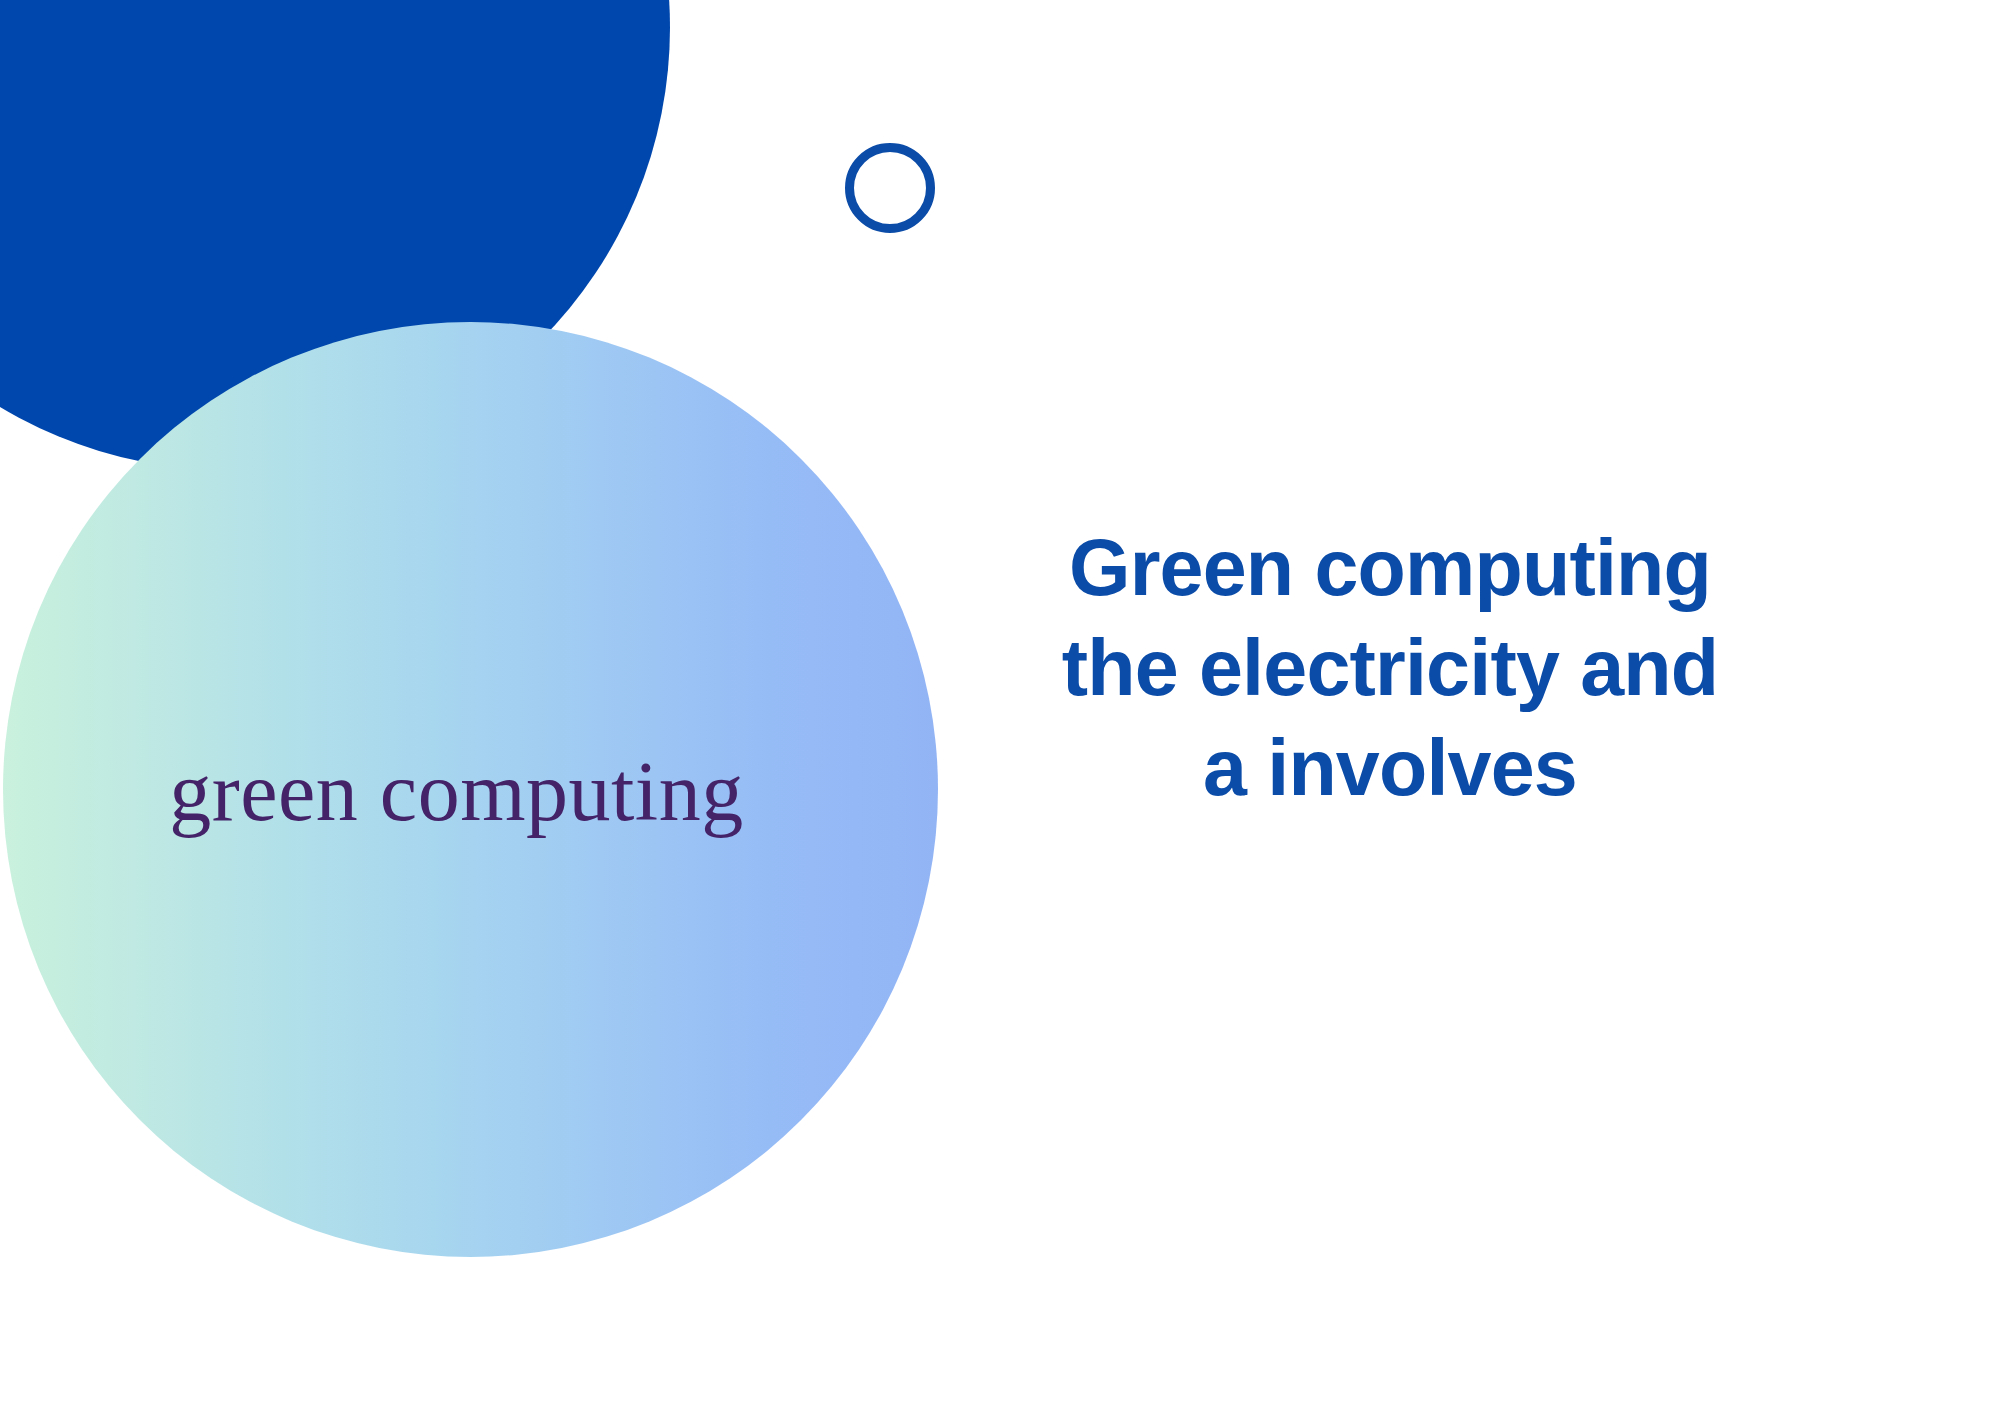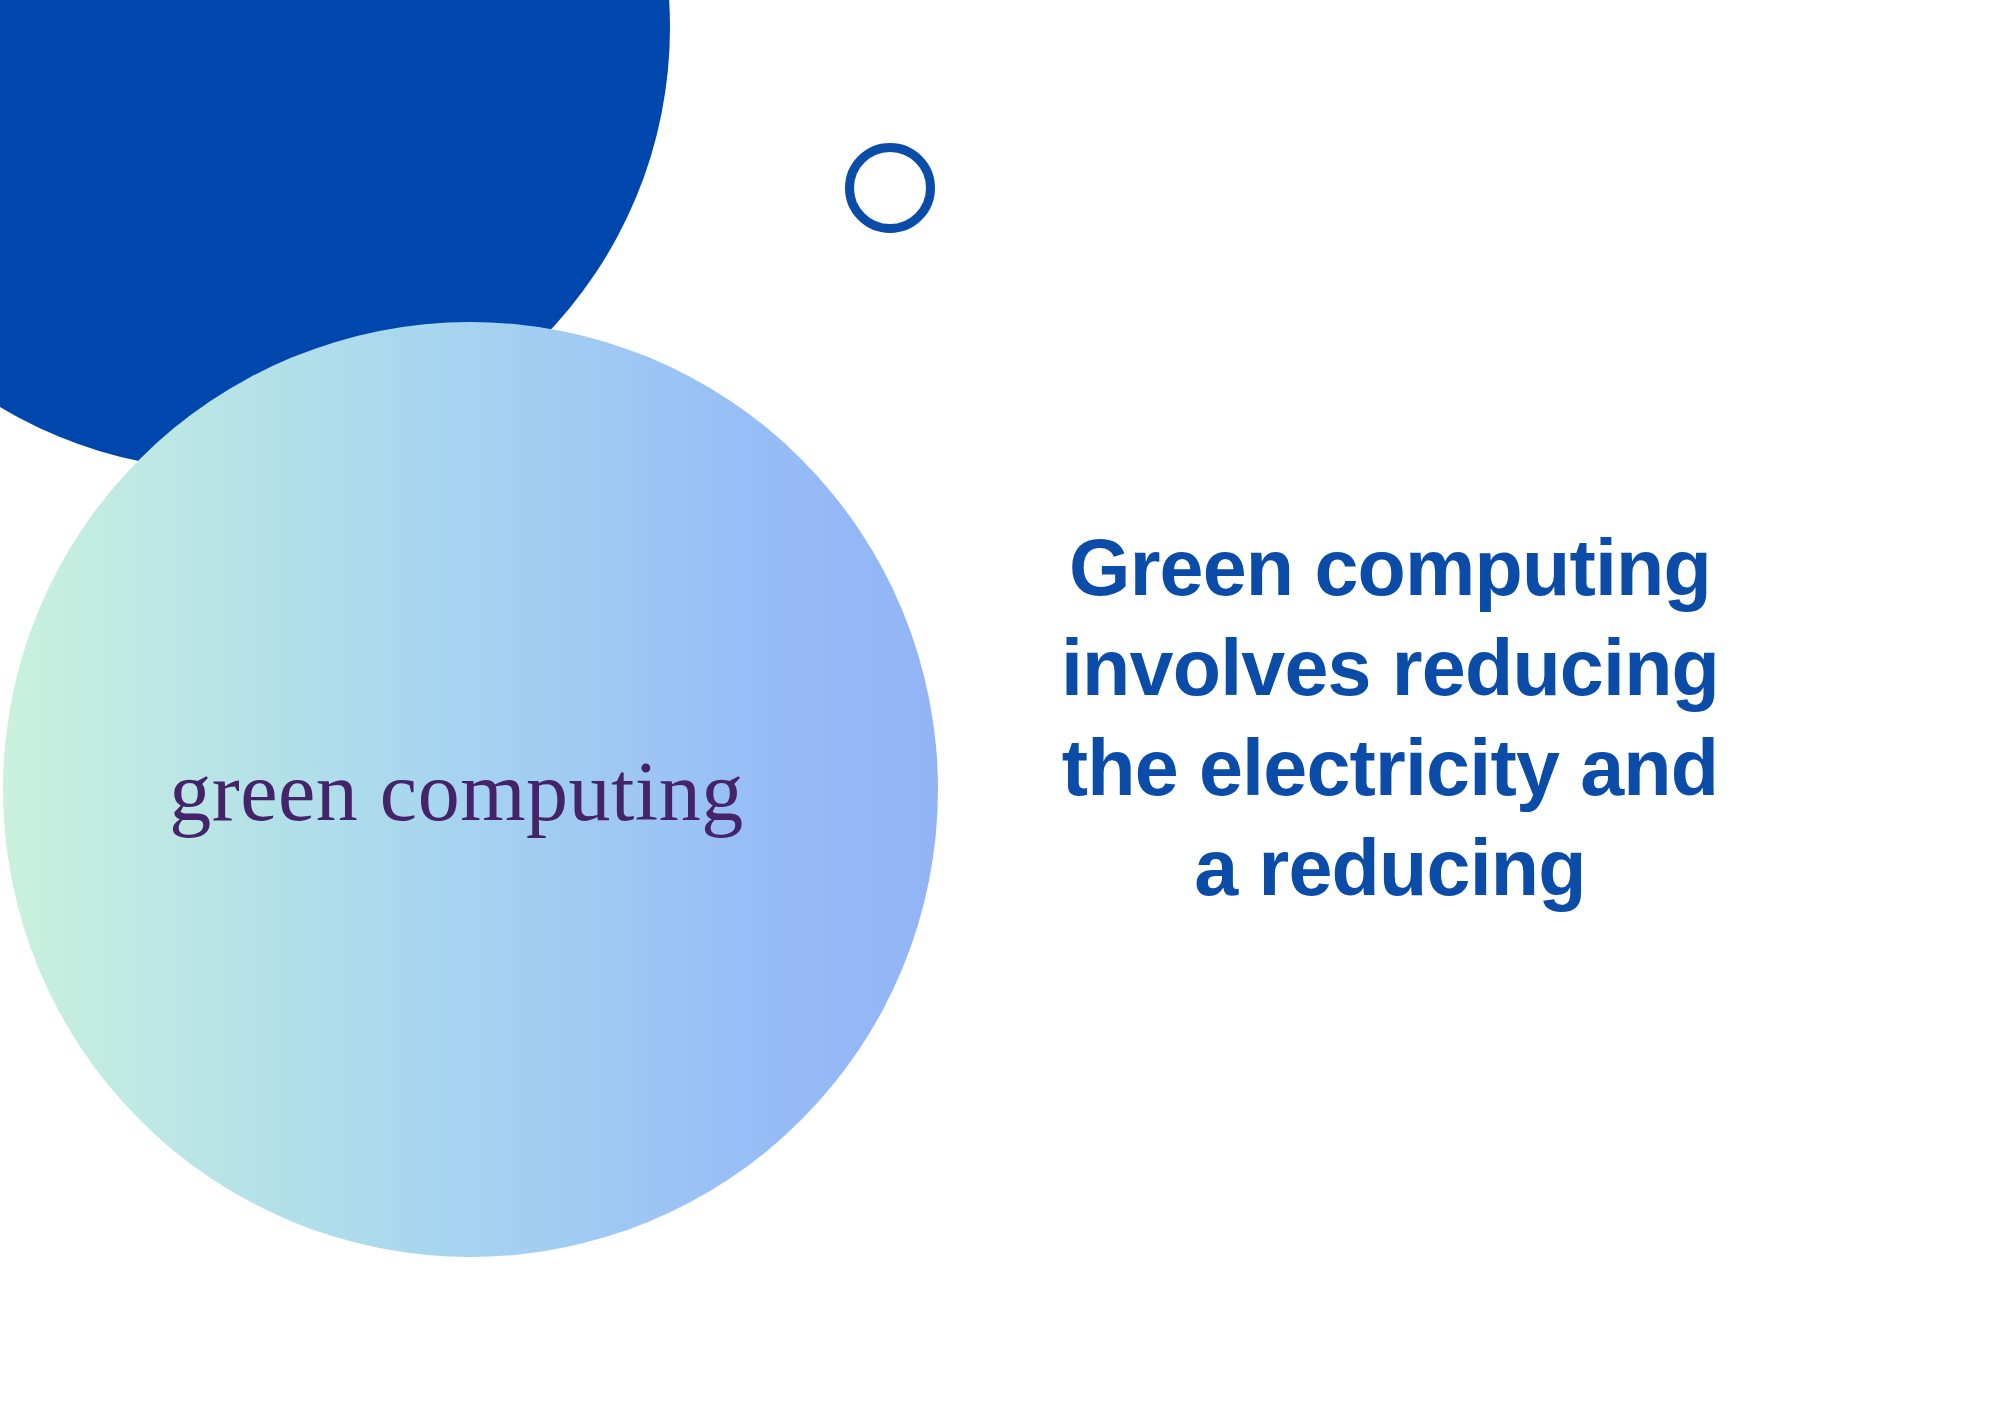--- a/index.html
+++ b/index.html
@@ -113,18 +113,17 @@
   <div class="shape-gradient-circle"></div>
 
   <div class="shape-ring-circle"></div>
 
   <div class="circle-label">
     <div class="circle-label-text">green computing</div>
   </div>
 
   <div class="headline">
     <div class="headline-line">Green computing</div>
-    <div class="headline-line">involves reducing</div>
     <div class="headline-line">the electricity and</div>
-    <div class="headline-line">a reducing</div>
+    <div class="headline-line">a involves</div>
   </div>
 
 </div>
 
 </body></html>

